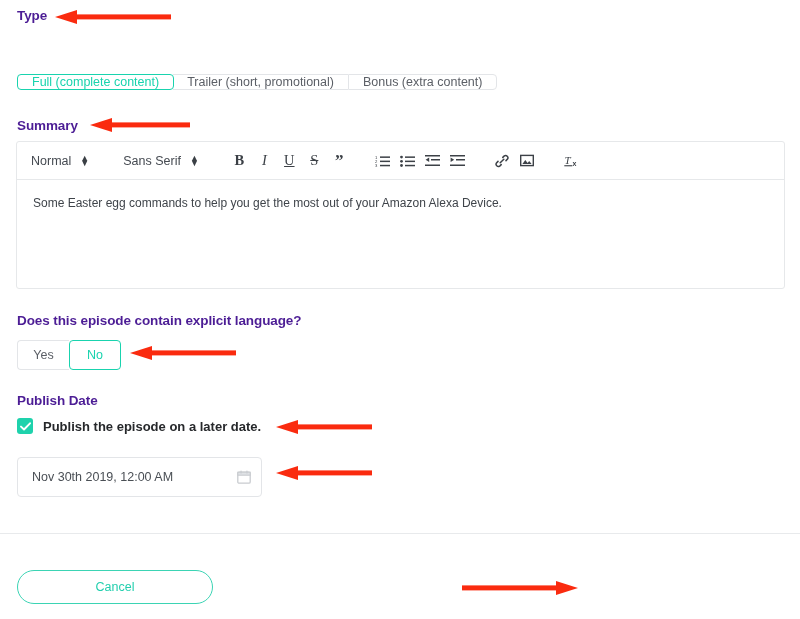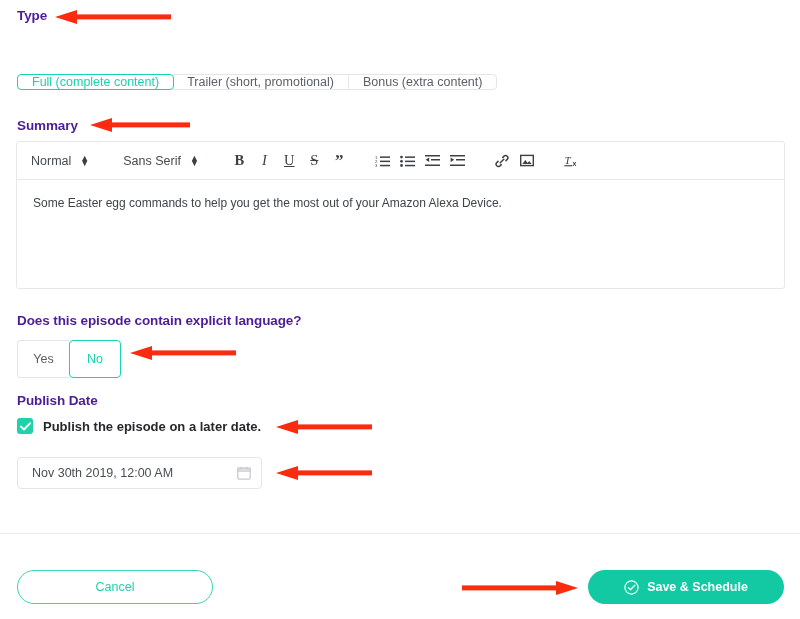--- a/index.html
+++ b/index.html
@@ -121,21 +121,21 @@
     padding: 14px 16px;
     font-size: 12px;
     color: #3f444a;
     line-height: 1.5;
   }
 
   
   .yn-group {
     position: absolute;
     display: flex;
-    height: 38px;
+    height: 30px;
   }
   .yn-btn {
     display: flex;
     align-items: center;
     justify-content: center;
     width: 52px;
     background: #ffffff;
     border: 1px solid #e3e5e8;
     font-size: 12.5px;
     color: #5b5f66;
@@ -175,21 +175,21 @@
     color: #26282b;
     white-space: nowrap;
   }
 
   
   .date-field {
     position: absolute;
     left: 17px;
     top: 457px;
     width: 245px;
-    height: 32px;
+    height: 40px;
     border: 1px solid #e3e5e8;
     border-radius: 4px;
     background: #ffffff;
     display: flex;
     align-items: center;
     padding: 0 10px 0 14px;
     cursor: pointer;
   }
   .date-value {
     flex: 1;
@@ -408,29 +408,20 @@
       </svg>
     </span>
   </div>
 
   <div class="divider"></div>
 
   <div class="btn-cancel">
     <span>Cancel</span>
   </div>
 
-  <div class="btn-save">
-    <span>
-      <svg width="15" height="15" viewBox="0 0 15 15" fill="none">
-        <circle cx="7.5" cy="7.5" r="6.6" stroke="#ffffff" stroke-width="1.2" fill="none"></circle>
-        <path d="M4.3 7.6 L6.5 9.8 L10.8 5.2" stroke="#ffffff" stroke-width="1.3" stroke-linecap="round" stroke-linejoin="round" fill="none"></path>
-      </svg>
-    </span>
-    <span>Save &amp; Schedule</span>
-  </div>
 
   <svg class="arrow" style="left:53px; top:7px;" width="120" height="20" viewBox="0 0 120 20">
     <path d="M2 10 L24 3 L24 17 Z" fill="#fa2b0f"></path>
     <rect x="22" y="7.4" width="96" height="5" fill="#fa2b0f"></rect>
   </svg>
 
   <svg class="arrow" style="left:88px; top:115px;" width="104" height="20" viewBox="0 0 104 20">
     <path d="M2 10 L24 3 L24 17 Z" fill="#fa2b0f"></path>
     <rect x="22" y="7.4" width="80" height="5" fill="#fa2b0f"></rect>
   </svg>

